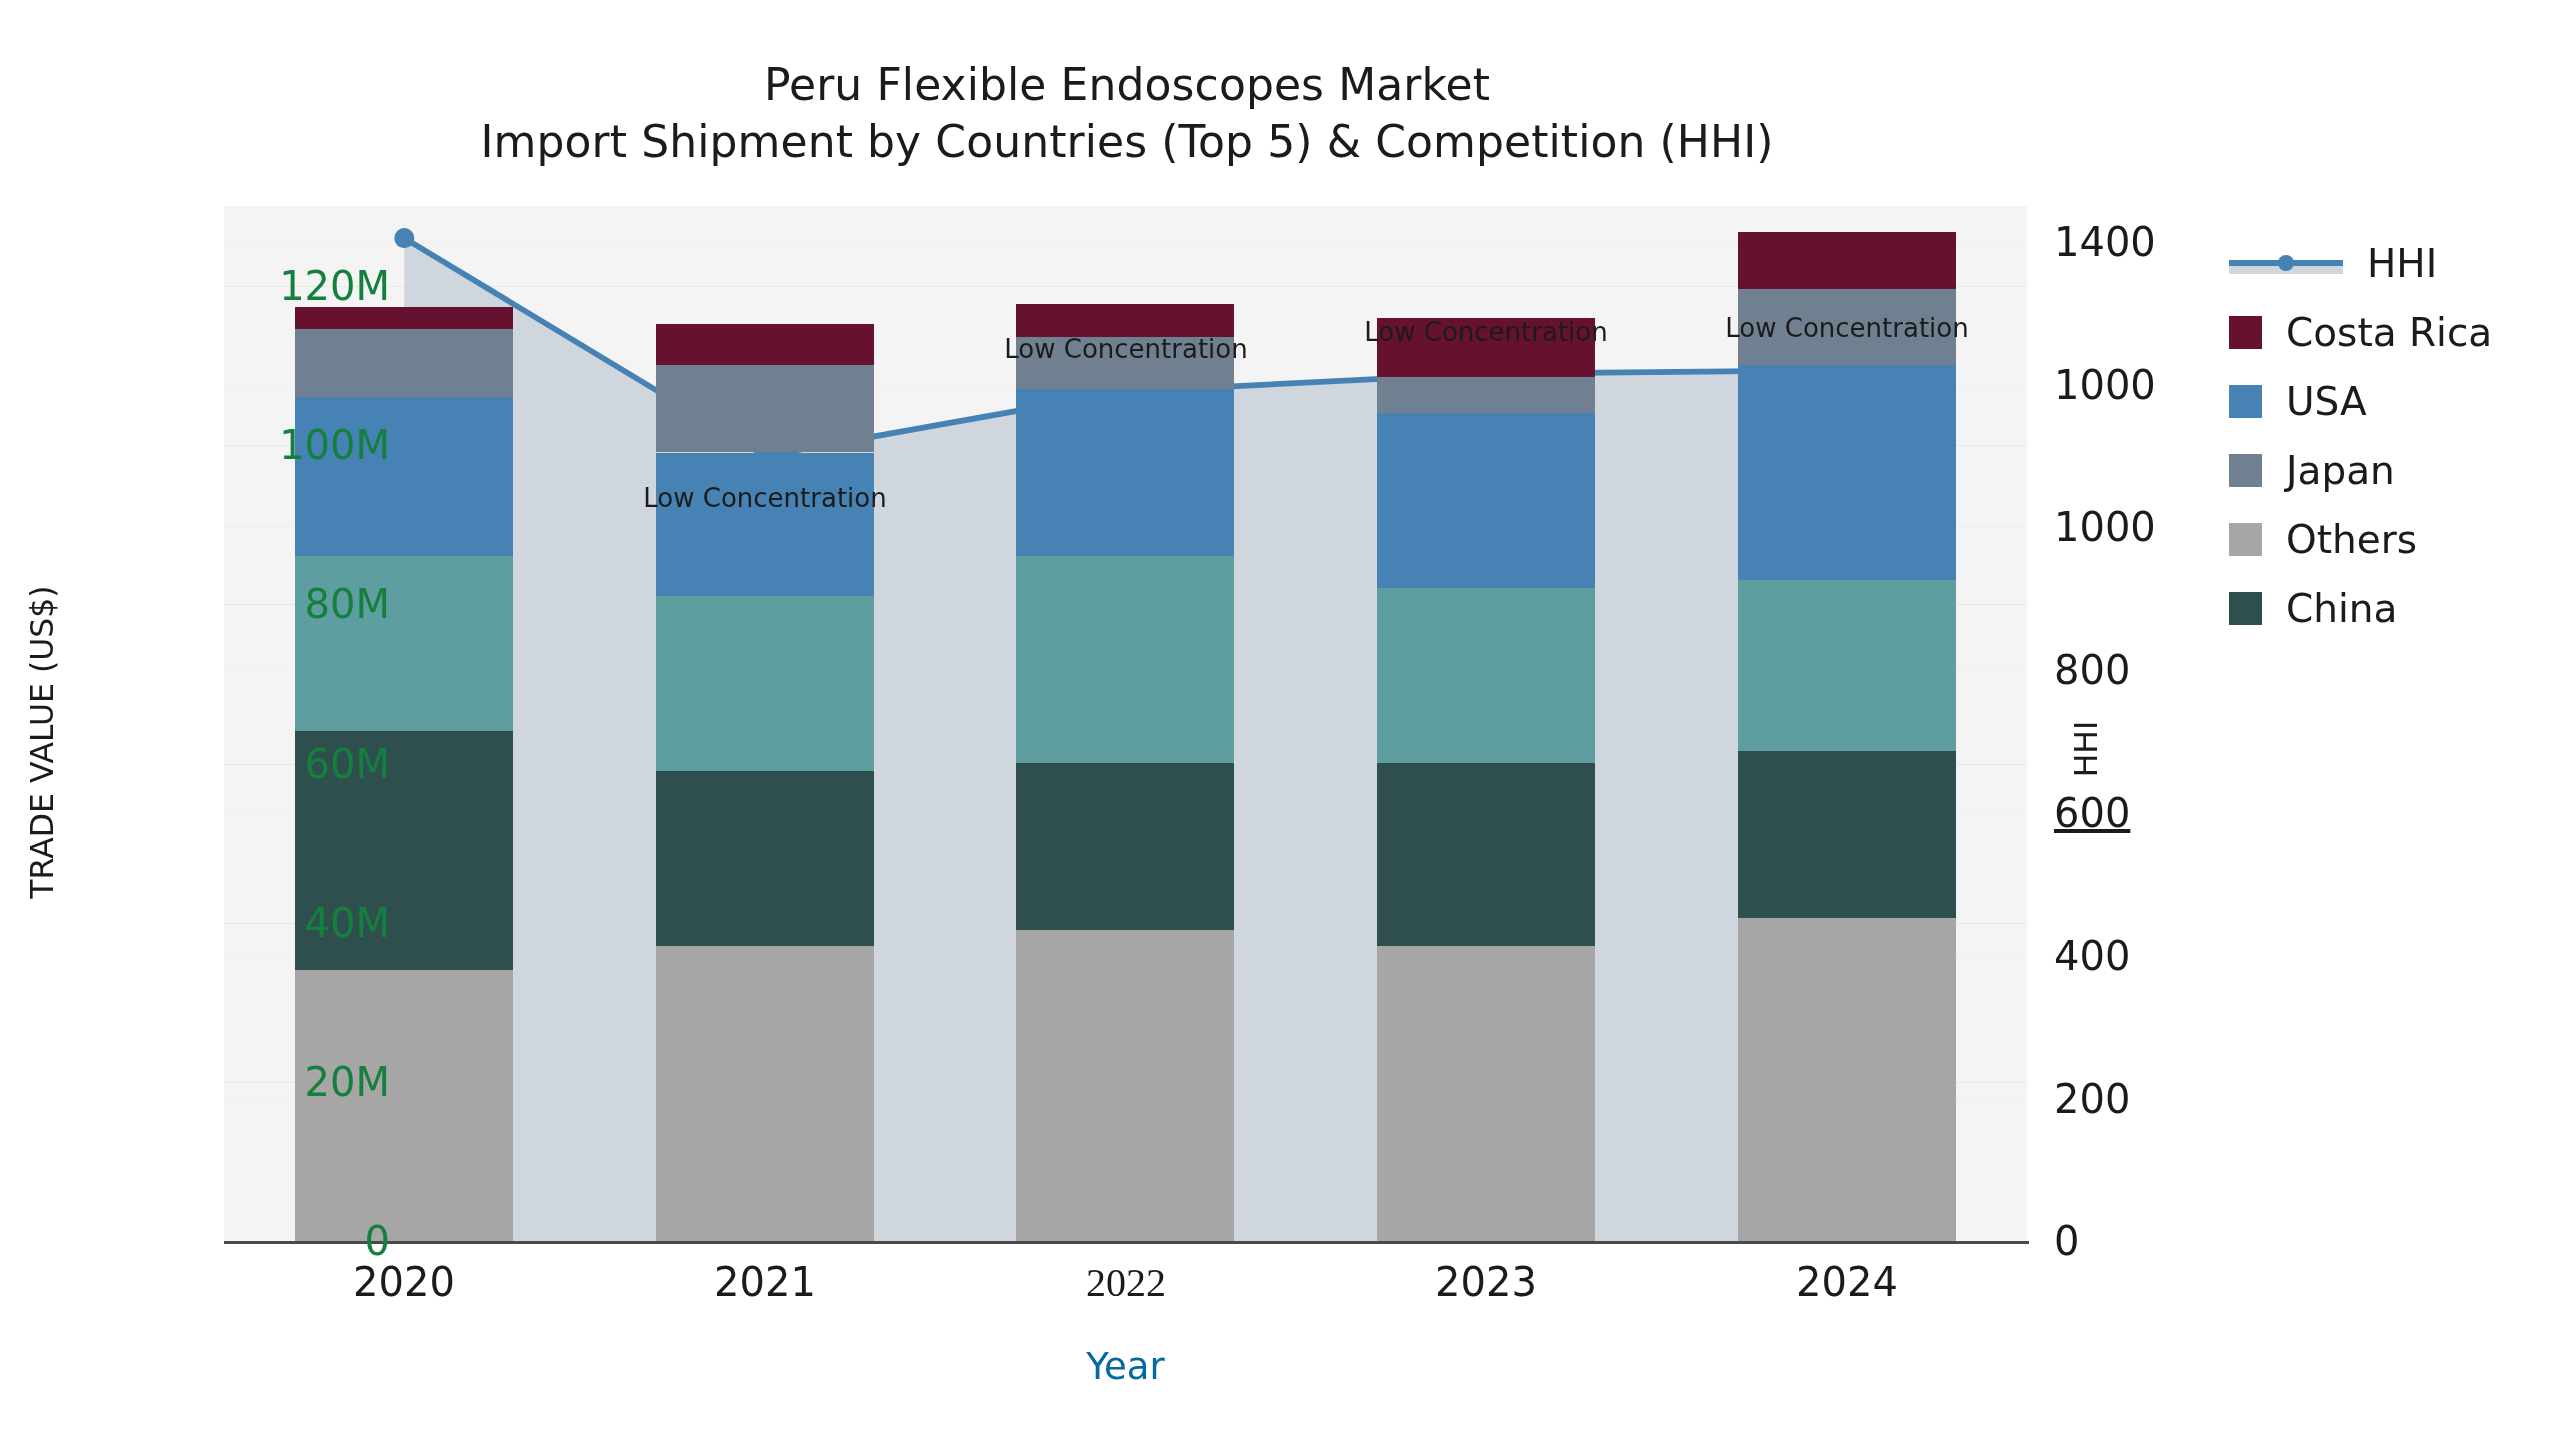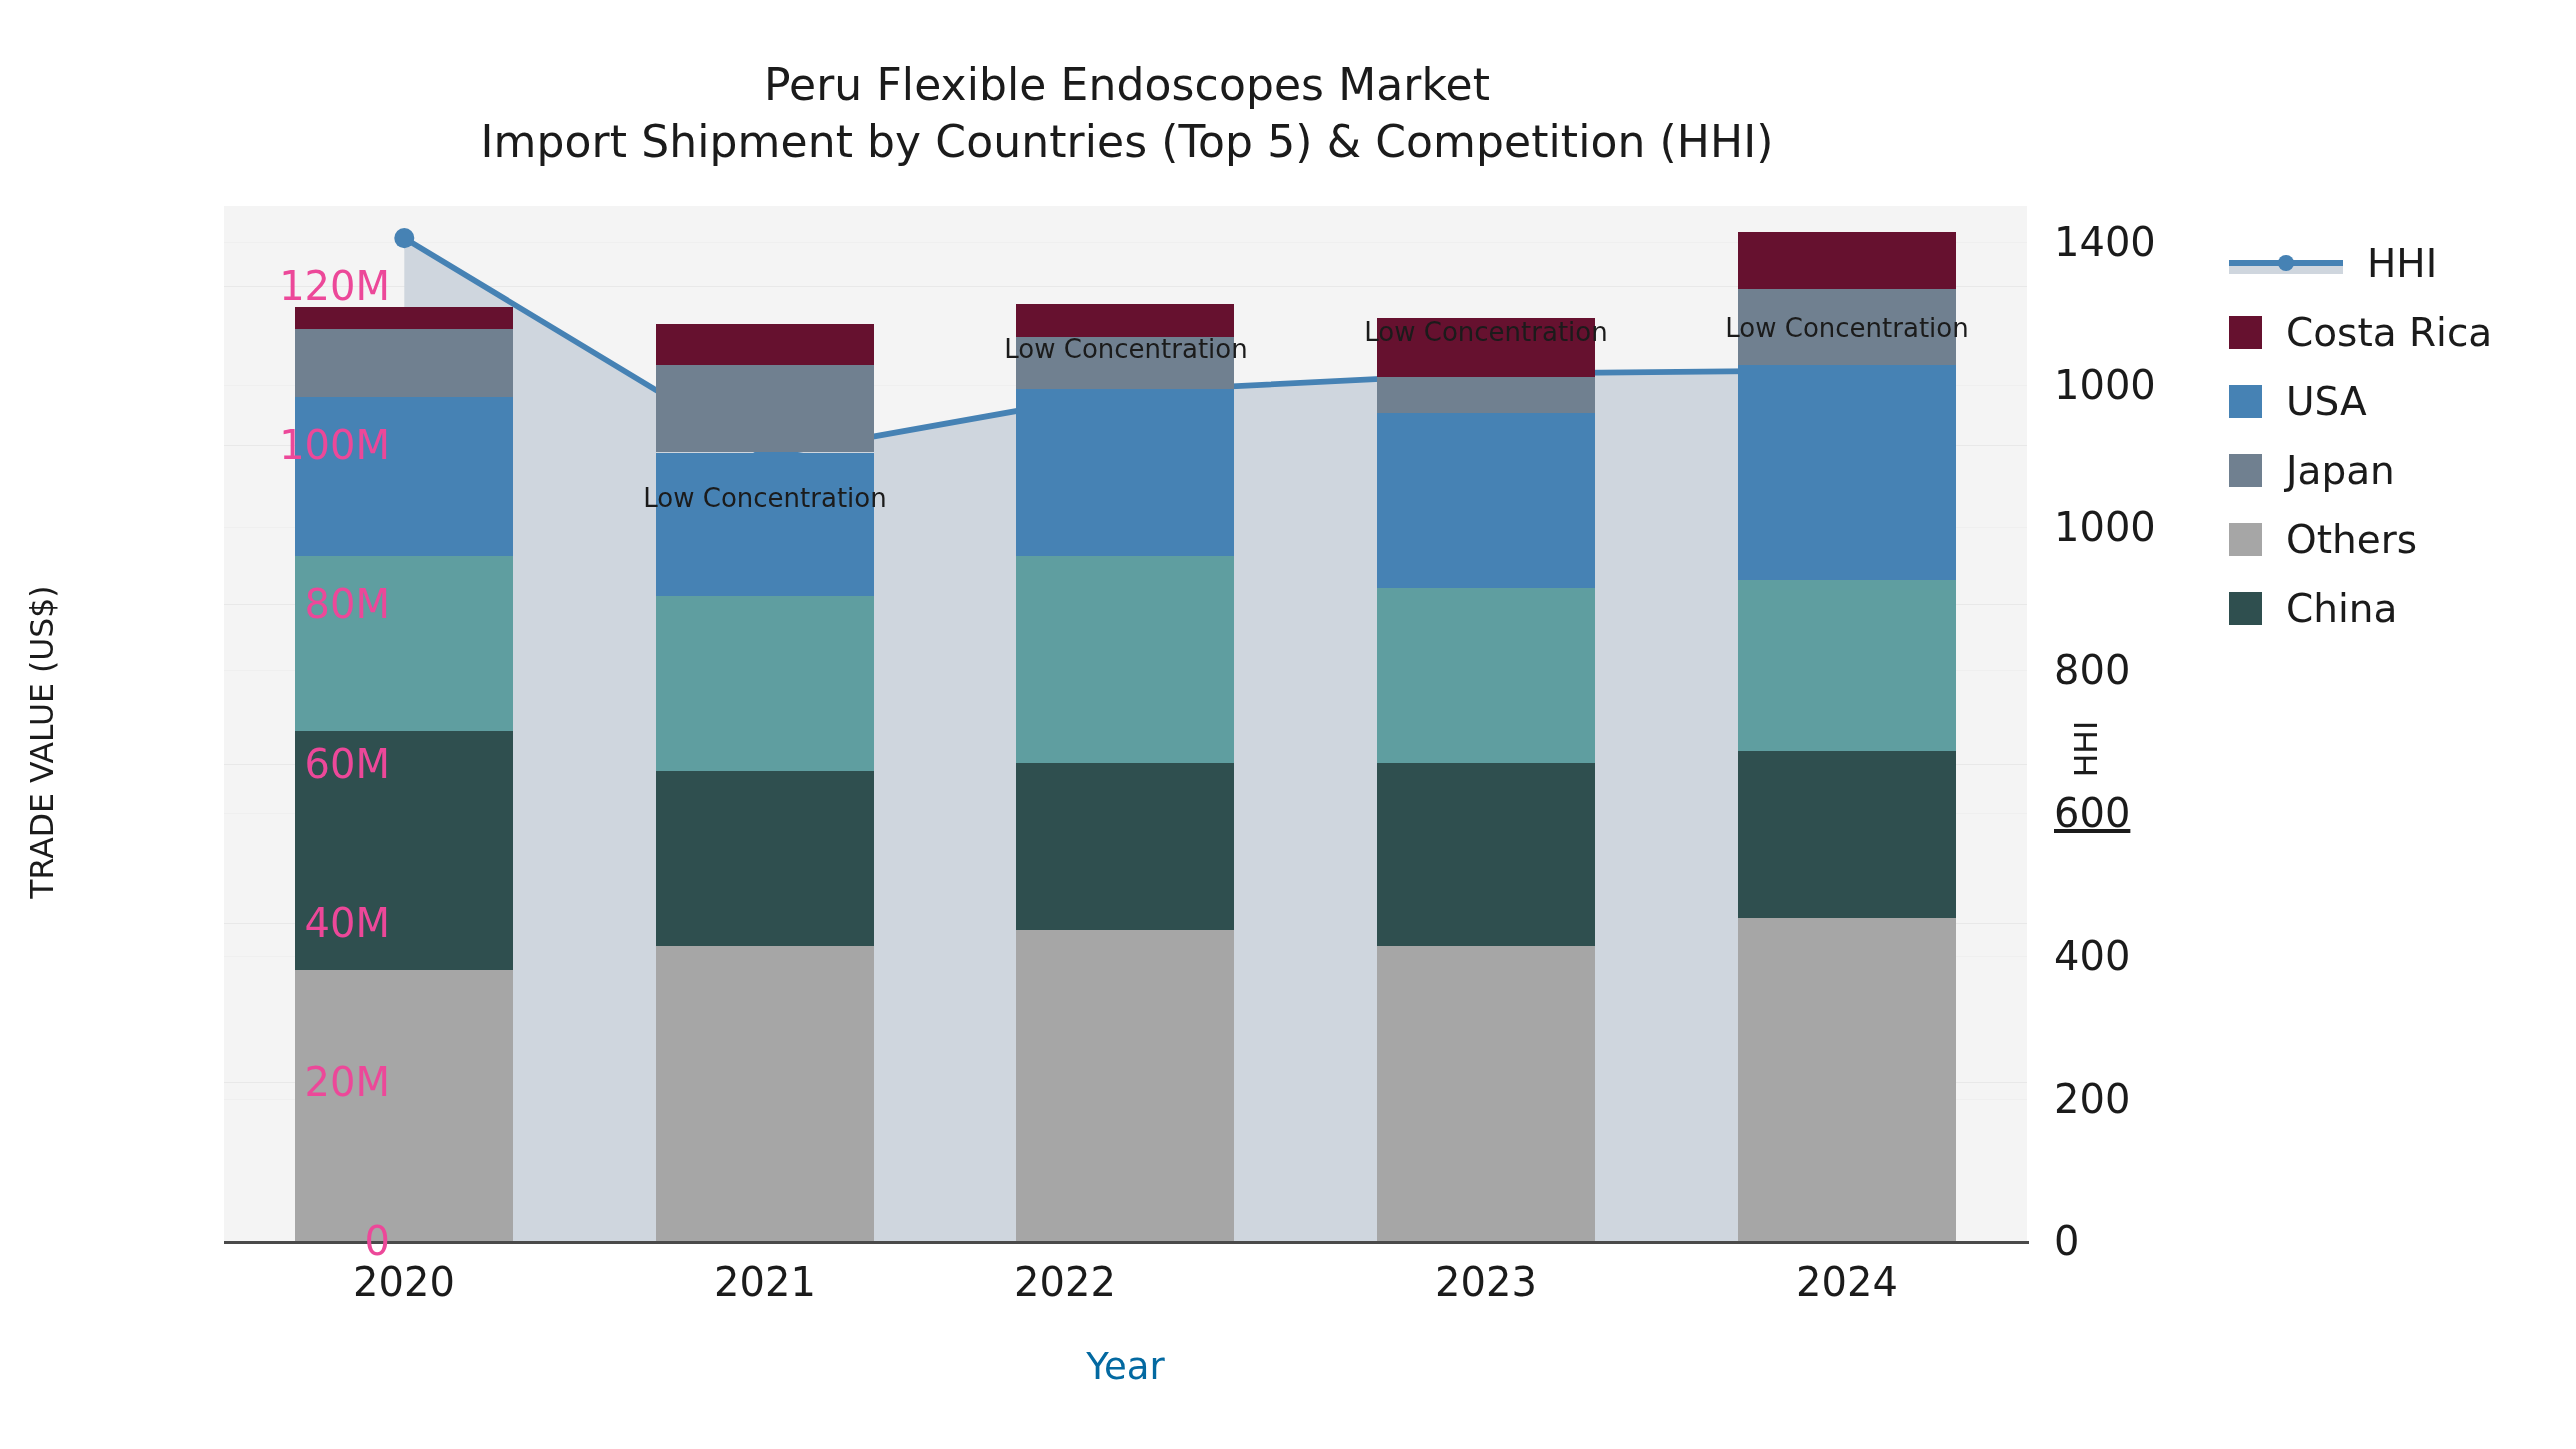--- a/index.html
+++ b/index.html
@@ -25,21 +25,21 @@
   #hhi-svg{position:absolute;left:0;top:0;width:1803px;height:1035px;}
 
   
   .bar-group{position:absolute;bottom:0;}
   .seg{position:absolute;left:0;width:100%;}
 
   
   .annot{position:absolute;font-size:26px;color:#1b1b1b;white-space:nowrap;text-align:center;}
 
   
-  .ytick-left{position:absolute;right:2186px;font-size:40px;color:#ec4899;text-align:right;transform:translateY(-50%);white-space:nowrap;}
+  .ytick-left{position:absolute;right:2186px;font-size:40px;color:#15803d;text-align:right;transform:translateY(-50%);white-space:nowrap;}
   .ytick-right{position:absolute;left:2054px;font-size:40px;color:#1b1b1b;text-align:left;transform:translateY(-50%);white-space:nowrap;}
   .xtick{position:absolute;top:1259px;font-size:40px;color:#1b1b1b;text-align:center;transform:translateX(-50%);white-space:nowrap;}
 
   
   #ylabel-left{position:absolute;left:-280px;top:724px;width:644px;text-align:center;font-size:31.5px;color:#1b1b1b;transform:rotate(-90deg);transform-origin:center center;white-space:nowrap;}
   #ylabel-right{position:absolute;left:1943px;top:731px;width:286px;text-align:center;font-size:31.5px;color:#1b1b1b;transform:rotate(-90deg);transform-origin:center center;white-space:nowrap;}
   #xlabel{position:absolute;left:224px;top:1345px;width:1803px;text-align:center;font-size:37px;color:#0369a1;}
 
   
   #legend{position:absolute;left:2229px;top:229px;width:336px;}
@@ -157,21 +157,21 @@
       <div class="ytick-right" style="top: 956px;">400</div>
       <div class="ytick-right" style="top: 813px; text-decoration: underline;">600</div>
       <div class="ytick-right" style="top: 670px;">800</div>
       <div class="ytick-right" style="top: 527px;">1000</div>
       <div class="ytick-right" style="top: 385px;">1000</div>
       <div class="ytick-right" style="top: 242px;">1400</div>
     </div>
   <div id="xticks">
       <div class="xtick" style="left: 404px;">2020</div>
       <div class="xtick" style="left: 765px;">2021</div>
-      <div class="xtick" style="left: 1065px;">2022</div>
+      <div class="xtick" style="left: 1126px; font-family: Liberation Serif, serif;">2022</div>
       <div class="xtick" style="left: 1486px;">2023</div>
       <div class="xtick" style="left: 1847px;">2024</div>
     </div>
 
   <div id="ylabel-left">TRADE VALUE (US$)</div>
   <div id="ylabel-right">HHI</div>
   <div id="xlabel">Year</div>
 
   <div id="legend">
       <div class="legend-row">

